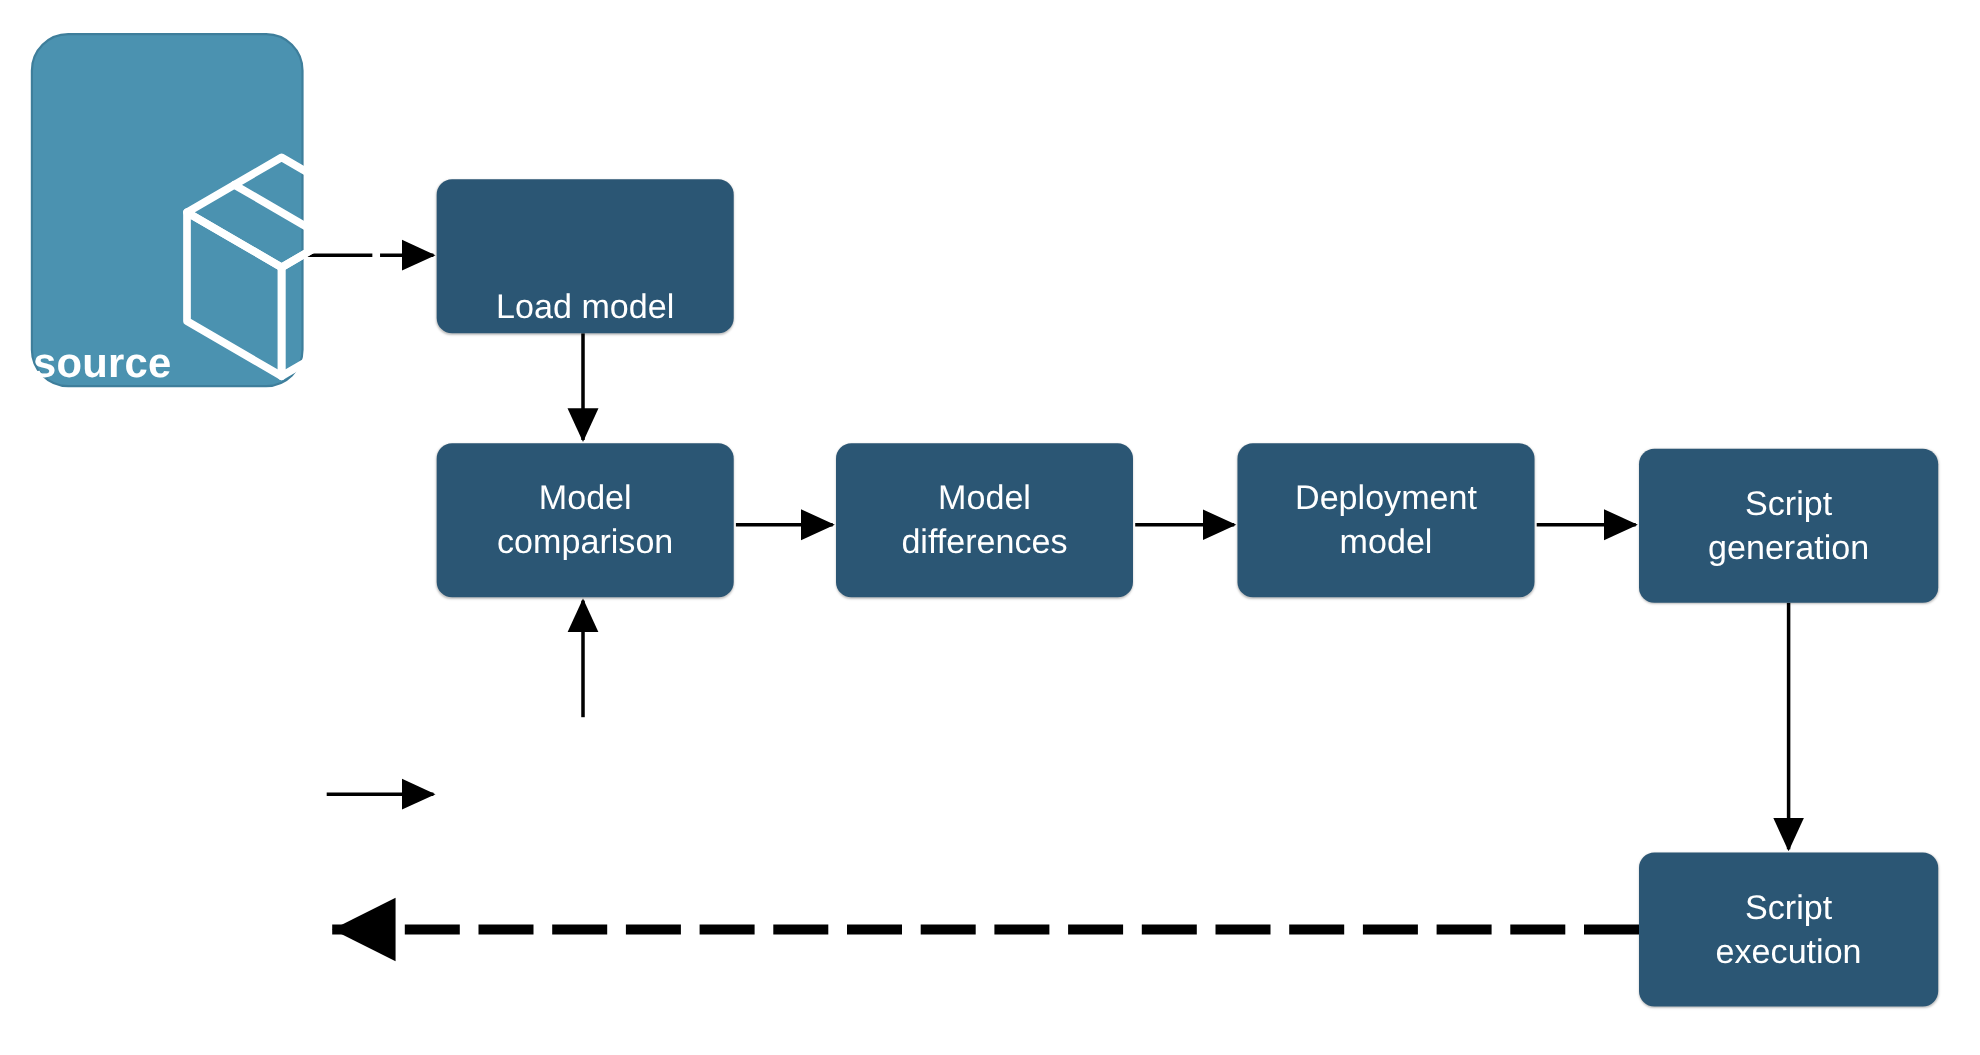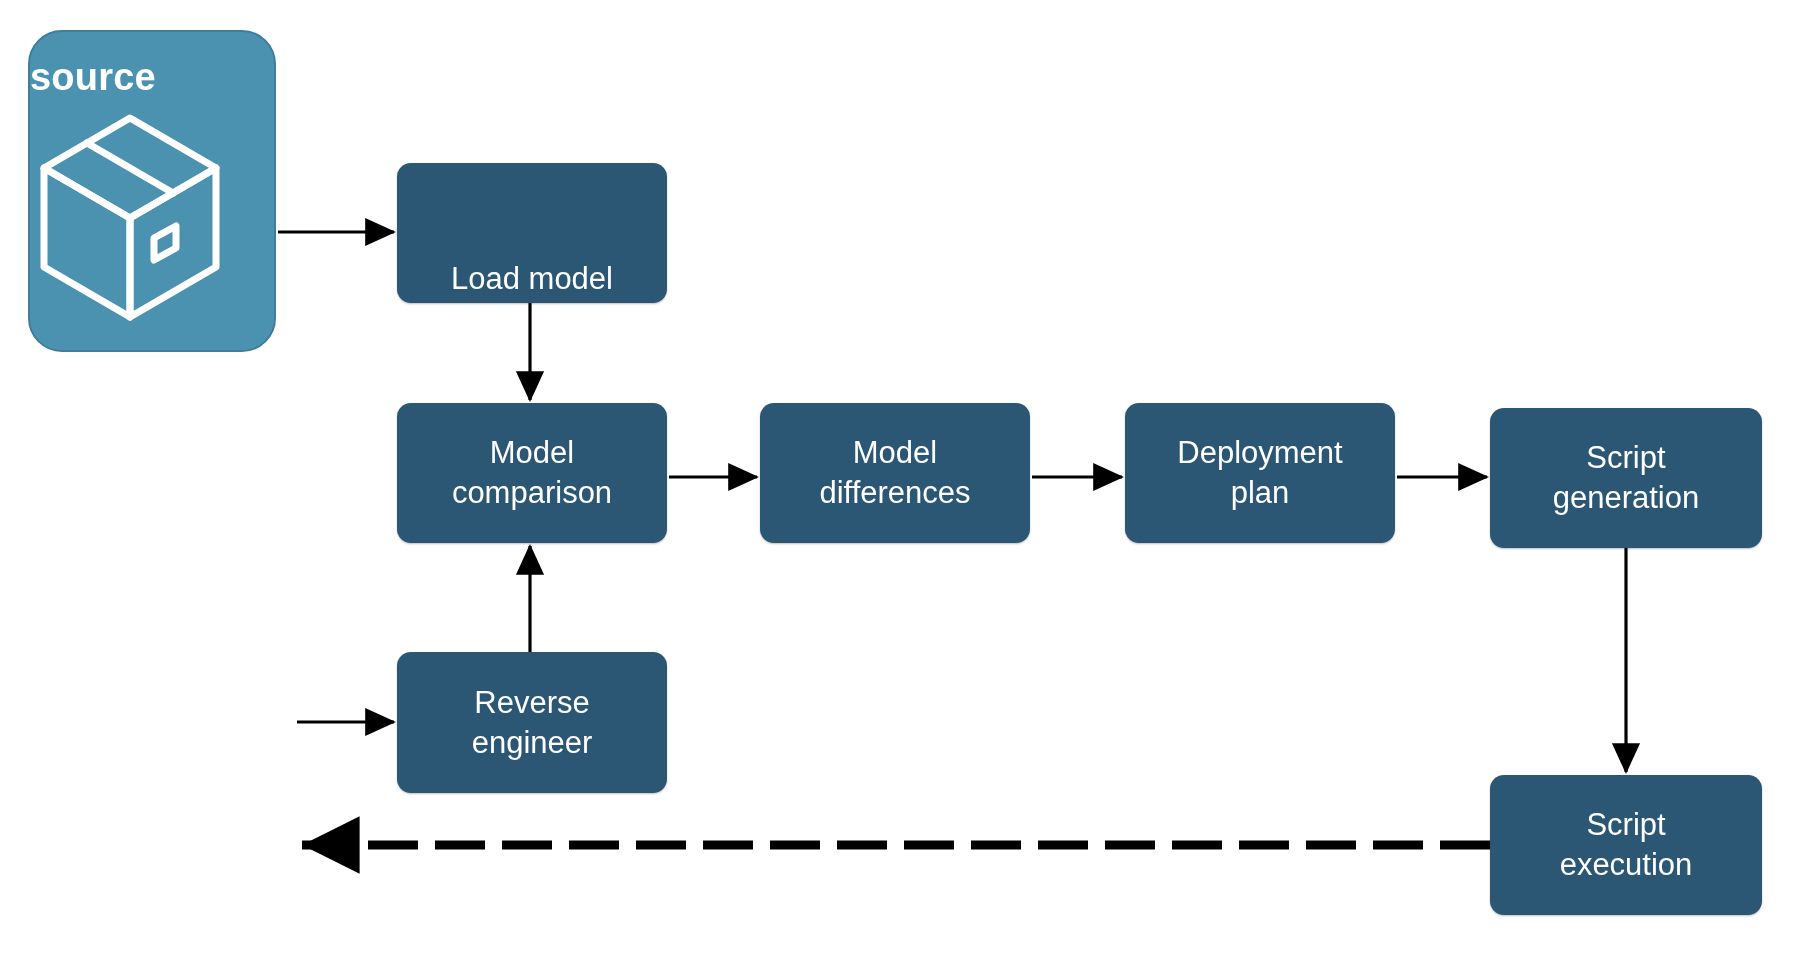--- a/index.html
+++ b/index.html
@@ -24,22 +24,22 @@
     width: 1800px;
     height: 959px;
   }
   .endpoint-box {
     position: absolute;
     background: #4b92b0;
     border: 2px solid #3e7e9b;
     border-radius: 34px;
     box-sizing: border-box;
     display: flex;
-    flex-direction: column;
-    align-items: flex-start;
+    flex-direction: row;
+    align-items: flex-end;
   }
   .endpoint-label {
     color: #ffffff;
     font-weight: bold;
     font-size: 38px;
     letter-spacing: 0.2px;
     line-height: 1;
     user-select: none;
   }
   .endpoint-icon {
@@ -128,31 +128,27 @@
 comparison</span>
   </div>
 
   <div class="process-box" style="left:760px; top:403px; width:270px; height:140px;">
     <span>Model
 differences</span>
   </div>
 
   <div class="process-box" style="left:1125px; top:403px; width:270px; height:140px;">
     <span>Deployment
-plan</span>
+model</span>
   </div>
 
   <div class="process-box" style="left:1490px; top:408px; width:272px; height:140px;">
     <span>Script
 generation</span>
   </div>
 
-  <div class="process-box" style="left:397px; top:652px; width:270px; height:141px;">
-    <span>Reverse
-engineer</span>
-  </div>
 
   <div class="process-box" style="left:1490px; top:775px; width:272px; height:140px;">
     <span>Script
 execution</span>
   </div>
 
 </div>
 
 </body></html>

